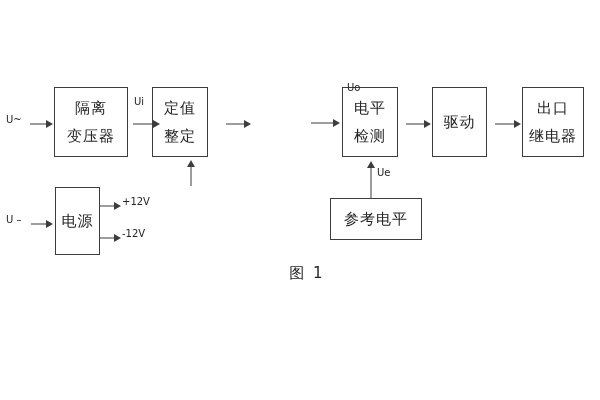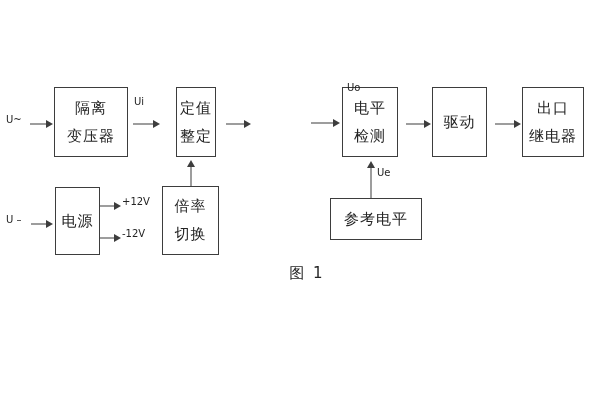--- a/index.html
+++ b/index.html
@@ -48,21 +48,21 @@
 </head>
 <body>
 
 <div class="canvas">
 
   <div class="blk" style="left:54px; top:87px; width:74px; height:70px;">
     <span>隔离</span>
     <span>变压器</span>
   </div>
 
-  <div class="blk" style="left:176px; top:87px; width:40px; height:70px;">
+  <div class="blk" style="left:152px; top:87px; width:56px; height:70px;">
     <span>定值</span>
     <span>整定</span>
   </div>
 
 
   <div class="blk" style="left:342px; top:87px; width:56px; height:70px;">
     <span>电平</span>
     <span>检测</span>
   </div>
 
@@ -72,24 +72,20 @@
 
   <div class="blk" style="left:55px; top:187px; width:45px; height:68px;">
     <span>电源</span>
   </div>
 
   <div class="blk" style="left:522px; top:87px; width:62px; height:70px;">
     <span>出口</span>
     <span>继电器</span>
   </div>
 
-  <div class="blk" style="left:162px; top:186px; width:57px; height:69px;">
-    <span>倍率</span>
-    <span>切换</span>
-  </div>
 
   <div class="blk" style="left:330px; top:198px; width:92px; height:42px;">
     <span>参考电平</span>
   </div>
 
   <div class="lbl" style="left:6px; top:114px;">U~</div>
   <div class="lbl" style="left:134px; top:96px;">Ui</div>
   <div class="lbl" style="left:311px; top:82px;margin-left:36px;">Uo</div>
   <div class="lbl" style="left:6px; top:214px;">U –</div>
   <div class="lbl" style="left:122px; top:196px;">+12V</div>

